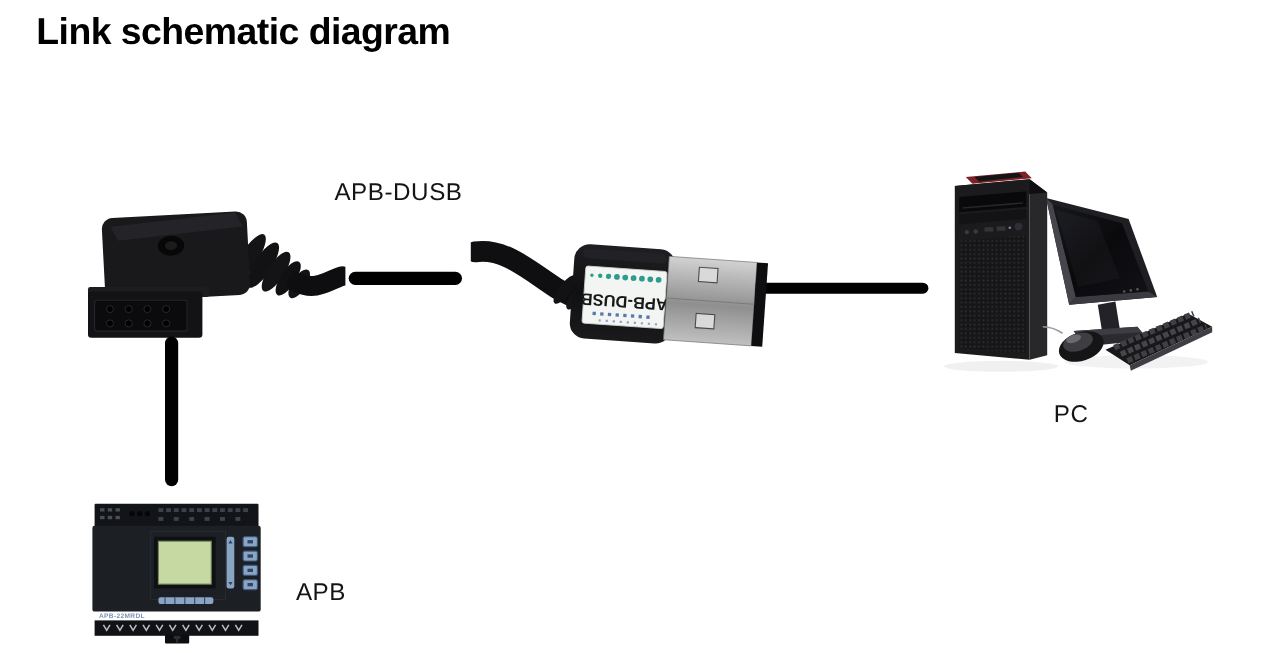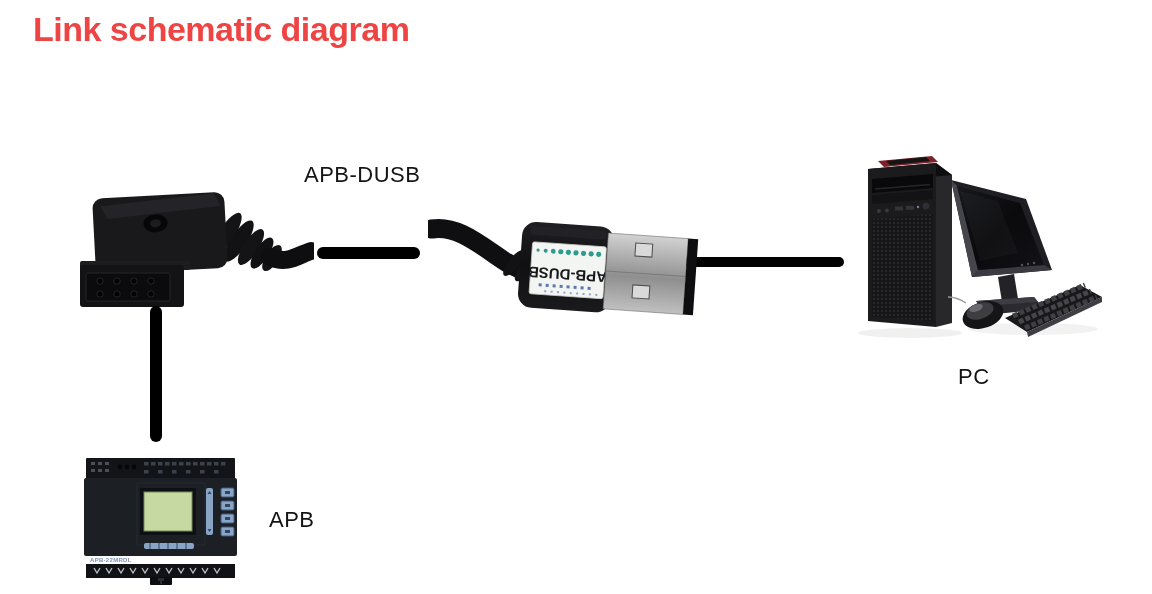--- a/index.html
+++ b/index.html
@@ -5,31 +5,31 @@
   html,body{margin:0;padding:0;background:#ffffff;}
   .canvas{
     position:relative;
     width:1152px;height:594px;
     background:#ffffff;
     overflow:hidden;
     font-family:"Liberation Sans", sans-serif;
   }
   .title{
     position:absolute;left:33px;top:10px;
-    font-size:34px;font-weight:bold;color:#ef4444;
+    font-size:34px;font-weight:bold;color:#000000;
     letter-spacing:-0.5px;white-space:nowrap;
   }
   .label{
     position:absolute;
     font-size:22px;color:#141414;
     letter-spacing:0.5px;white-space:nowrap;
   }
   .label-cable{left:304px;top:162px;}
   .label-pc{left:946px;top:364px;margin-left:12px;}
-  .label-plc{left:269px;top:507px;text-align:center;}
+  .label-plc{left:269px;top:525px;text-align:center;}
   .link-line{
     position:absolute;background:#000000;
   }
   .line-h1{left:317px;top:247px;width:103px;height:12px;border-radius:6px;}
   .line-h2{left:684px;top:257px;width:160px;height:10px;border-radius:5px;}
   .line-v{left:150px;top:306px;width:12px;height:136px;border-radius:6px;}
   .art{position:absolute;}
   .art-dsub{left:78px;top:183px;}
   .art-usb{left:428px;top:205px;}
   .art-pc{left:848px;top:153px;}

